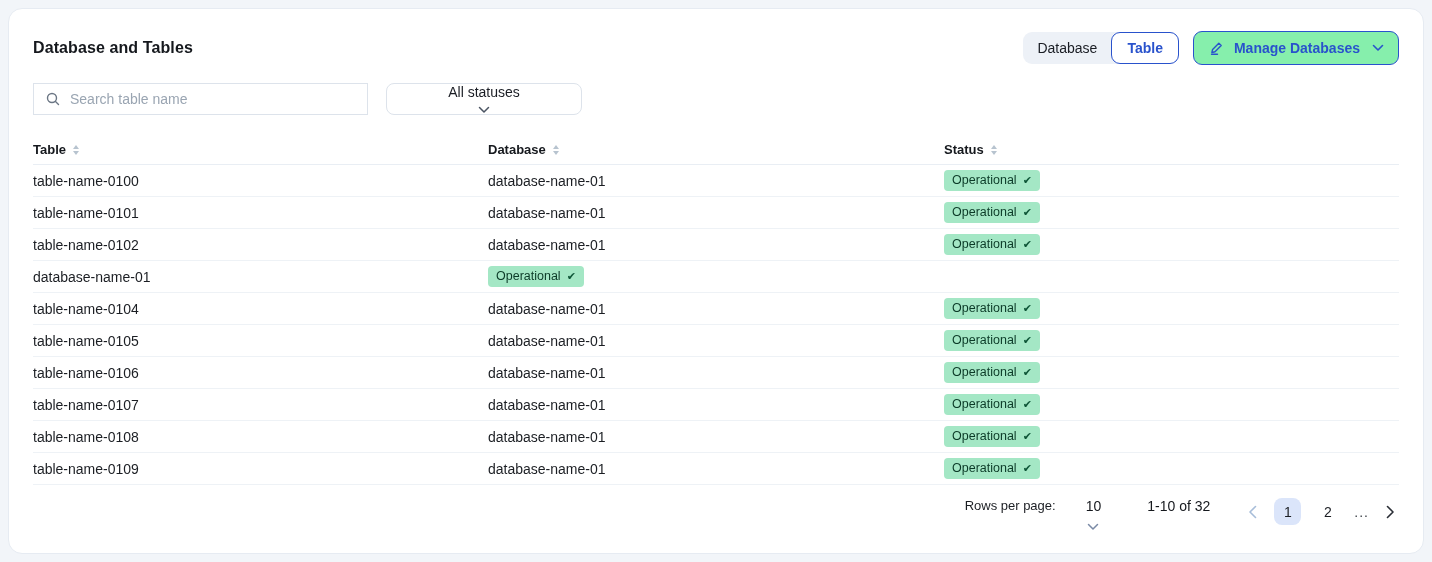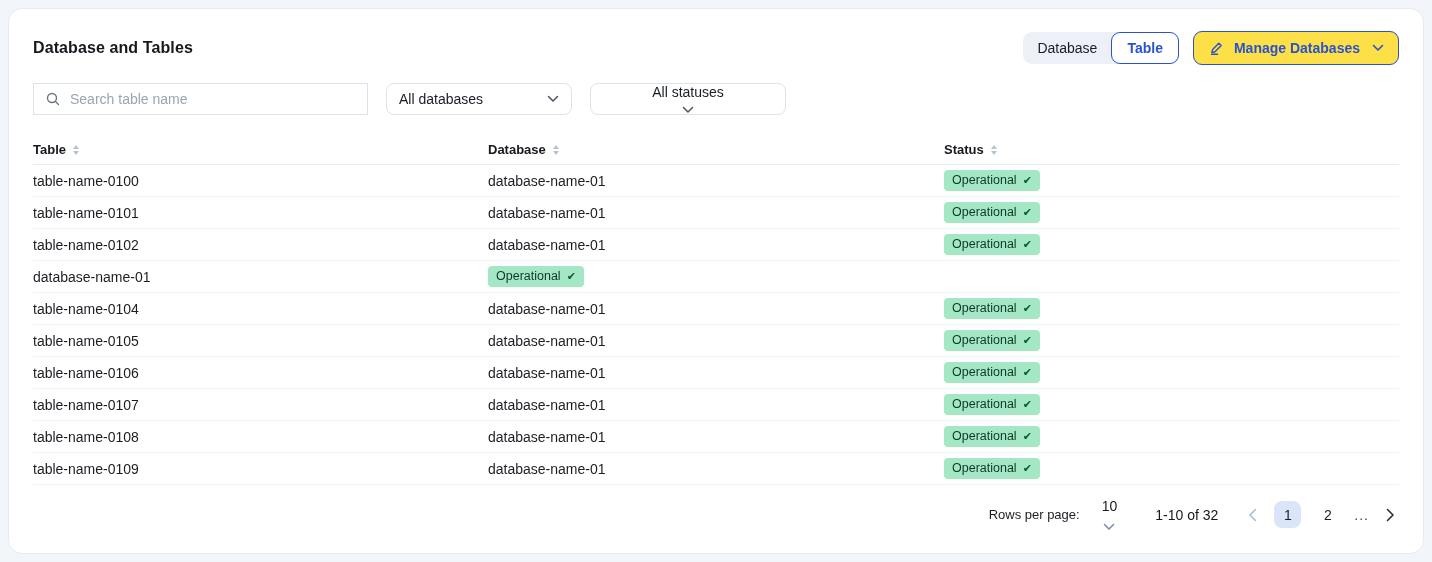--- a/index.html
+++ b/index.html
@@ -33,21 +33,21 @@
     font-size:14px; color:#1a1d24; background:transparent; border:none;
     border-radius:9px; cursor:pointer;
   }
   .seg-btn.active {
     background:#ffffff; border:1.5px solid #2952cc; color:#2952cc;
     font-weight:700; padding:0 15px;
   }
 
   .manage-btn {
     height:34px; display:flex; align-items:center; gap:9px;
-    padding:0 14px; background:#fde047;
+    padding:0 14px; background:#86efac;
     border:1.5px solid #2952cc; border-radius:9px;
     color:#2952cc; font-size:14px; font-weight:700; cursor:pointer;
   }
 
   
   .filters { display:flex; align-items:center; gap:18px; margin-top:18px; }
   .search-box {
     width:335px; height:32px; border:1px solid #dde3eb; border-radius:0;
     display:flex; align-items:center; gap:9px; padding:0 11px; background:#fff;
   }
@@ -80,22 +80,22 @@
   .row { height:32px; border-bottom:1px solid #eef2f6; font-size:14px; color:#1b1e23; }
   .badge {
     display:inline-flex; align-items:center; gap:6px;
     background:#a4e7c5; color:#0c3b28;
     font-size:12.5px; padding:3px 8px; border-radius:4px; line-height:1.2;
   }
   .badge .chk { font-size:11px; color:#0e5537; }
 
   
   .footer {
-    margin-top:auto; display:flex; align-items:center; justify-content:flex-end;
-    gap:0; padding-bottom:2px;
+    margin-top:auto; display:flex; align-items:flex-start; justify-content:flex-end;
+    gap:8px; padding-bottom:2px;
   }
   .rpp-label { font-size:13px; color:#1b1e23; }
   .rpp-select { display:flex; align-items:center; gap:9px; margin-left:22px; cursor:pointer;flex-direction:column; }
   .rpp-value { font-size:14px; color:#15181d; }
   .range { font-size:14px; color:#15181d; margin-left:38px; }
   .pager { display:flex; align-items:center; margin-left:26px; }
   .page-btn {
     min-width:27px; height:27px; border-radius:8px; border:none; background:transparent;
     display:flex; align-items:center; justify-content:center;
     font-size:14px; color:#1b1e23; cursor:pointer; font-family:"Liberation Sans", sans-serif;
@@ -138,28 +138,20 @@
 
   <div class="filters">
     <div class="search-box">
       <span style="display:flex">
         <svg width="16" height="16" viewBox="0 0 16 16" fill="none" stroke="#6b7684" stroke-width="1.4" stroke-linecap="round">
           <circle cx="7" cy="7" r="4.5"></circle>
           <line x1="10.5" y1="10.5" x2="13.5" y2="13.5"></line>
         </svg>
       </span>
       <input type="text" placeholder="Search table name" style="">
-    </div>
-    <div class="select db">
-      <span>All databases</span>
-      <span style="display:flex">
-        <svg width="12" height="8" viewBox="0 0 12 8" fill="none" stroke="#4a5462" stroke-width="1.5" stroke-linecap="round" stroke-linejoin="round">
-          <path d="M1.5 1.5 L6 6 L10.5 1.5"></path>
-        </svg>
-      </span>
     </div>
     <div class="select st">
       <span>All statuses</span>
       <span style="display:flex">
         <svg width="12" height="8" viewBox="0 0 12 8" fill="none" stroke="#4a5462" stroke-width="1.5" stroke-linecap="round" stroke-linejoin="round">
           <path d="M1.5 1.5 L6 6 L10.5 1.5"></path>
         </svg>
       </span>
     </div>
   </div>

